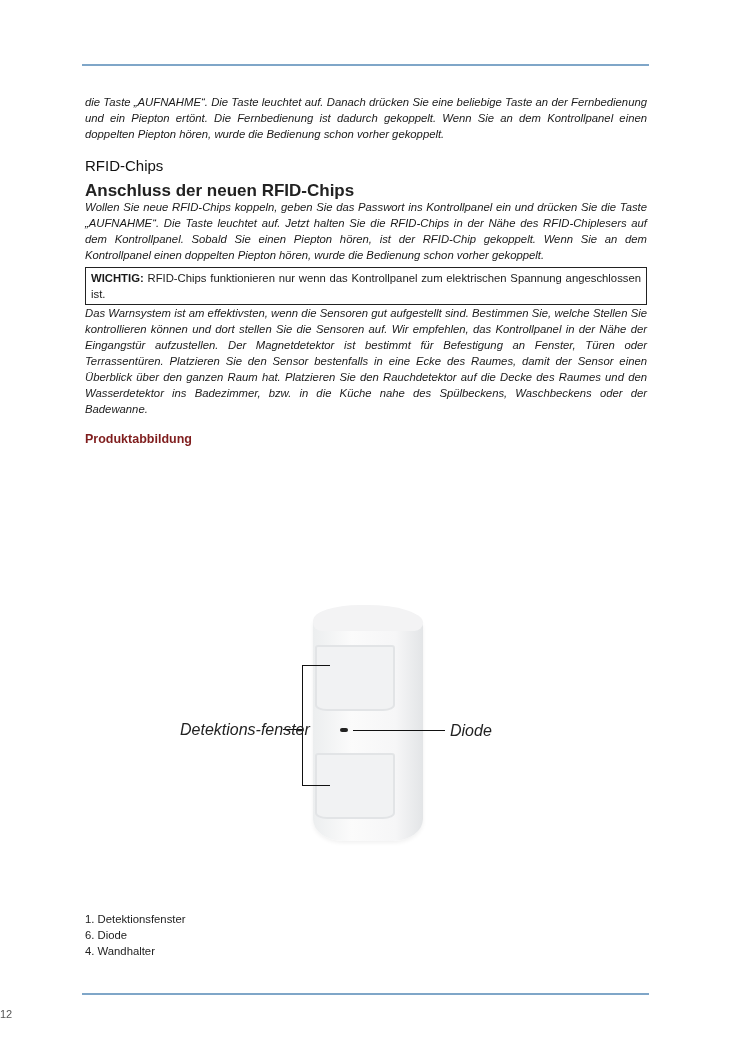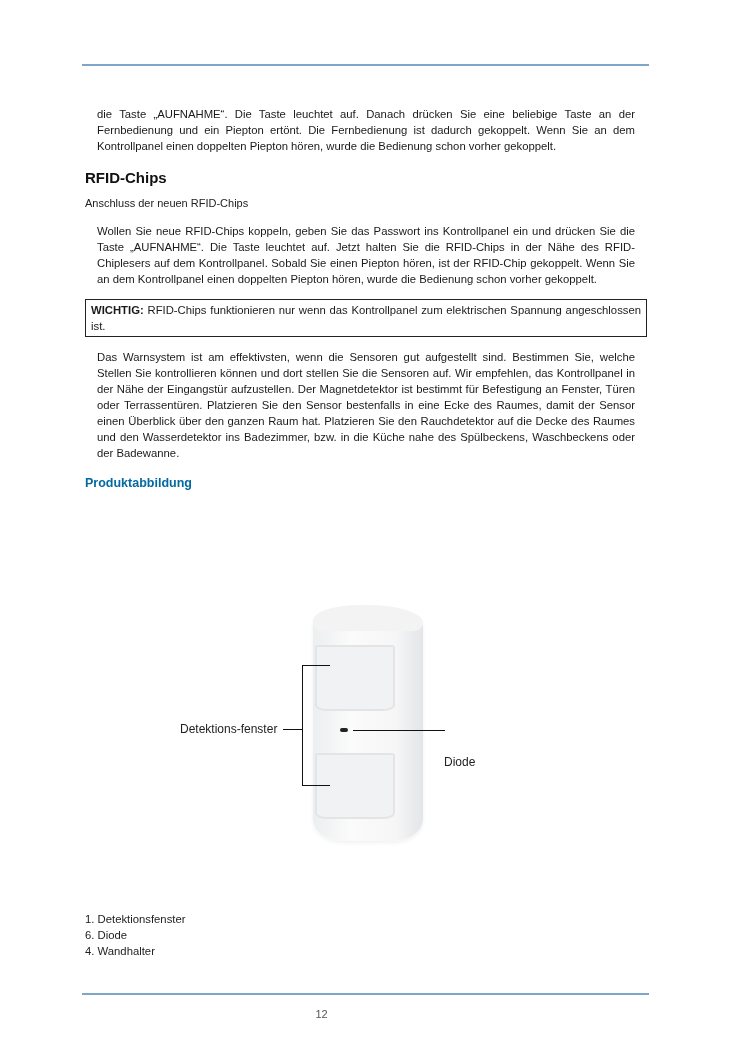--- a/index.html
+++ b/index.html
@@ -2,44 +2,44 @@
 <html><head>
 <meta charset="utf-8">
 <style>
   html, body { margin: 0; padding: 0; background: #ffffff; }
   body { width: 731px; height: 1049px; position: relative; overflow: hidden;
          font-family: "Liberation Sans", sans-serif; color: #1a1a1a; }
   .rule { position: absolute; left: 82px; width: 567px; height: 2px; background: #7fa6c8; }
   .rule.top { top: 64px; }
   .rule.bottom { top: 993px; }
   .content { position: absolute; left: 85px; top: 94px; width: 562px; font-size: 11.3px; line-height: 16px; }
-  p { margin: 12px; text-align: justify; }
-  h2 { margin: 14px 0 0 0; font-size: 15px; font-weight: bold; line-height: 20px; color: #111; }
+  p { margin: 0; text-align: justify; font-style: italic; }
+  h2 { margin: 14px 0 0 0; font-size: 15px; font-weight: normal; line-height: 20px; color: #111; }
   h3 { margin: 12px 0 0 0; font-size: 12.5px; font-weight: bold; line-height: 17px; color: #111; }
-  h4 { margin: 7px 0 0 0; font-size: 11px; font-weight: normal; line-height: 16px; color: #222; }
-  h3.gray { color: #0369a1; margin-top: 14px; }
-  .note { margin-top: 12px; border: 1px solid #222; padding: 2px 5px 2px 5px; text-align: justify; }
+  h4 { margin: 7px 0 0 0; font-size: 17px; font-weight: bold; line-height: 16px; color: #222; }
+  h3.gray { color: #7f1d1d; margin-top: 14px; }
+  .note { margin-top: 4px; border: 1px solid #222; padding: 2px 5px 2px 5px; text-align: justify; }
   .note b { font-weight: bold; }
   .figure { position: absolute; left: 160px; top: 595px; width: 350px; height: 260px; }
   .sensor-body { position: absolute; left: 153px; top: 14px; width: 110px; height: 232px;
                  background: linear-gradient(90deg, #eceeef 0%, #fbfbfb 35%, #f6f6f7 75%, #e3e5e7 100%);
                  border-radius: 40px 48px 30px 30px / 14px 18px 22px 22px; box-shadow: 0 2px 4px rgba(0,0,0,0.06); }
   .sensor-top { position: absolute; left: 153px; top: 10px; width: 110px; height: 26px;
                 background: #f3f3f4; border-radius: 50% 60% 10px 10px / 70% 80% 10px 10px; }
   .window { position: absolute; width: 76px; height: 62px; background: #f1f2f3;
             border: 2px solid #e2e4e6; border-radius: 3px 3px 12px 12px / 3px 3px 6px 6px; }
   .window.w1 { left: 155px; top: 50px; }
   .window.w2 { left: 155px; top: 158px; }
   .diode { position: absolute; left: 180px; top: 133px; width: 8px; height: 4px; background: #222; border-radius: 2px; }
   .leader { position: absolute; background: #111; }
-  .lbl { position: absolute; font-size: 12px; color: #222; line-height: 13px; }
+  .lbl { position: absolute; font-size: 16px; color: #222; line-height: 13px; font-style: italic; }
   .lbl-left { left: 20px; top: 128px; }
-  .lbl-right { left: 284px; top: 129px; margin-top: 32px; }
+  .lbl-right { left: 290px; top: 129px; }
   .numlist { position: absolute; left: 85px; top: 879px; font-size: 11.3px; line-height: 16px; color: #222; margin-top: 32px; }
-  .page-num { position: absolute; left: 0; width: 643px; top: 1008px; text-align: center; font-size: 11px; color: #555; }
+  .page-num { position: absolute; left: 0; width: 643px; top: 1008px; font-size: 11px; color: #555; }
 </style>
 </head>
 <body>
 
 <div class="rule top"></div>
 
 <div class="content">
   <p>die Taste „AUFNAHME“. Die Taste leuchtet auf. Danach drücken Sie eine beliebige Taste an der Fernbedienung und ein Piepton ertönt. Die Fernbedienung ist dadurch gekoppelt. Wenn Sie an dem Kontrollpanel einen doppelten Piepton hören, wurde die Bedienung schon vorher gekoppelt.</p>
 
   <h2>RFID-Chips</h2>

